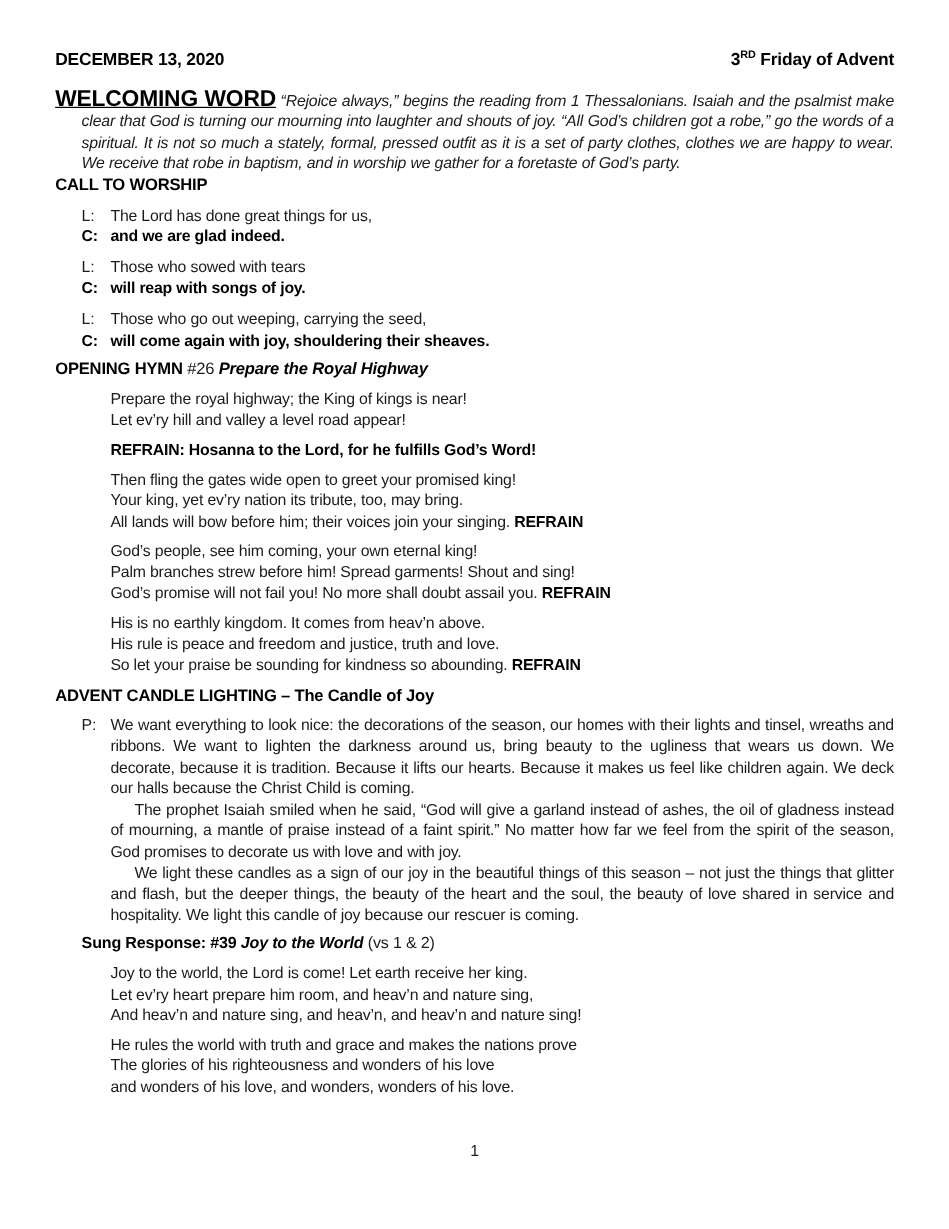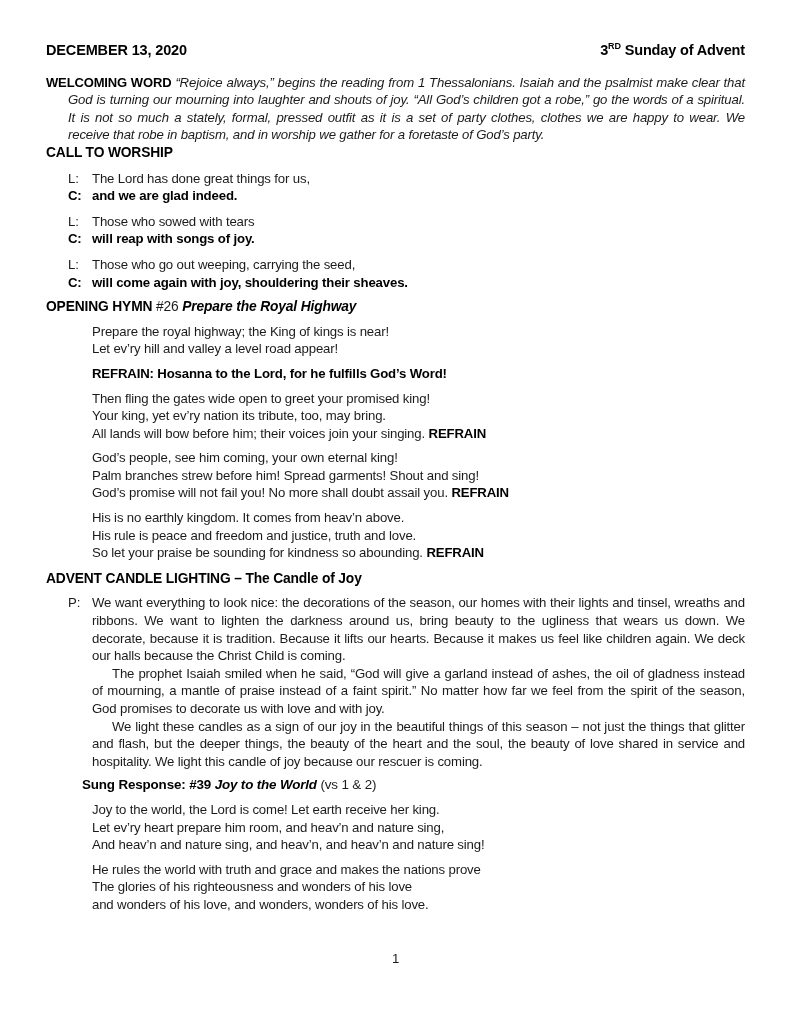--- a/index.html
+++ b/index.html
@@ -34,21 +34,21 @@
     vertical-align: super;
     line-height: 0;
   }
 
   .welcoming {
     margin: 14px 0 0 0;
     padding-left: 22px;
     text-indent: -22px;
     text-align: justify;
   }
-  .welcoming .h { font-size: 13px; }
+  .welcoming .h { font-size: 19px; text-decoration: underline; }
 
   .section-heading {
     font-weight: bold;
     font-size: 13.8px;
     color: #000000;
   }
   .section-heading .num { font-weight: normal; color: #1b1b1b; }
 
   .versicle { margin: 8px 0 0 22px; }
   .versicle:first-of-type { margin-top: 5px; }
@@ -64,42 +64,42 @@
 
   .advent-heading { margin-top: 8px; }
 
   .speaker { display: flex; margin: 7px 0 0 22px; }
   .stag { width: 24px; flex: none; }
   .speaker-text { flex: 1; }
   .speaker-text p { margin: 0; text-align: justify; }
   .speaker-text p + p { text-indent: 20px; }
 
   .sub-heading {
-    margin: 6px 0 0 36px;
+    margin: 6px 0 0 22px;
     font-size: 13.4px;
   }
   .sub-heading .h { font-size: 13.4px; }
 
   .pagenum {
     position: absolute;
     bottom: 56px;
     left: 0;
     right: 0;
     text-align: center;
   }
 </style>
 </head>
 <body>
 
 <div class="page">
 
   <div class="masthead">
     <div>DECEMBER 13, 2020</div>
     <div><span>3</span><sup>RD</sup>
-      <span>Sunday of Advent</span></div>
+      <span>Friday of Advent</span></div>
   </div>
 
   <p class="welcoming">
     <span class="h">WELCOMING WORD</span>
     <span class="it">“Rejoice always,” begins the reading from 1 Thessalonians. Isaiah and the psalmist make clear that God is turning our mourning into laughter and shouts of joy. “All God’s children got a robe,” go the words of a spiritual. It is not so much a stately, formal, pressed outfit as it is a set of party clothes, clothes we are happy to wear. We receive that robe in baptism, and in worship we gather for a foretaste of God’s party.</span>
   </p>
 
   <div class="section-heading">CALL TO WORSHIP</div>
 
   <div class="versicle">

